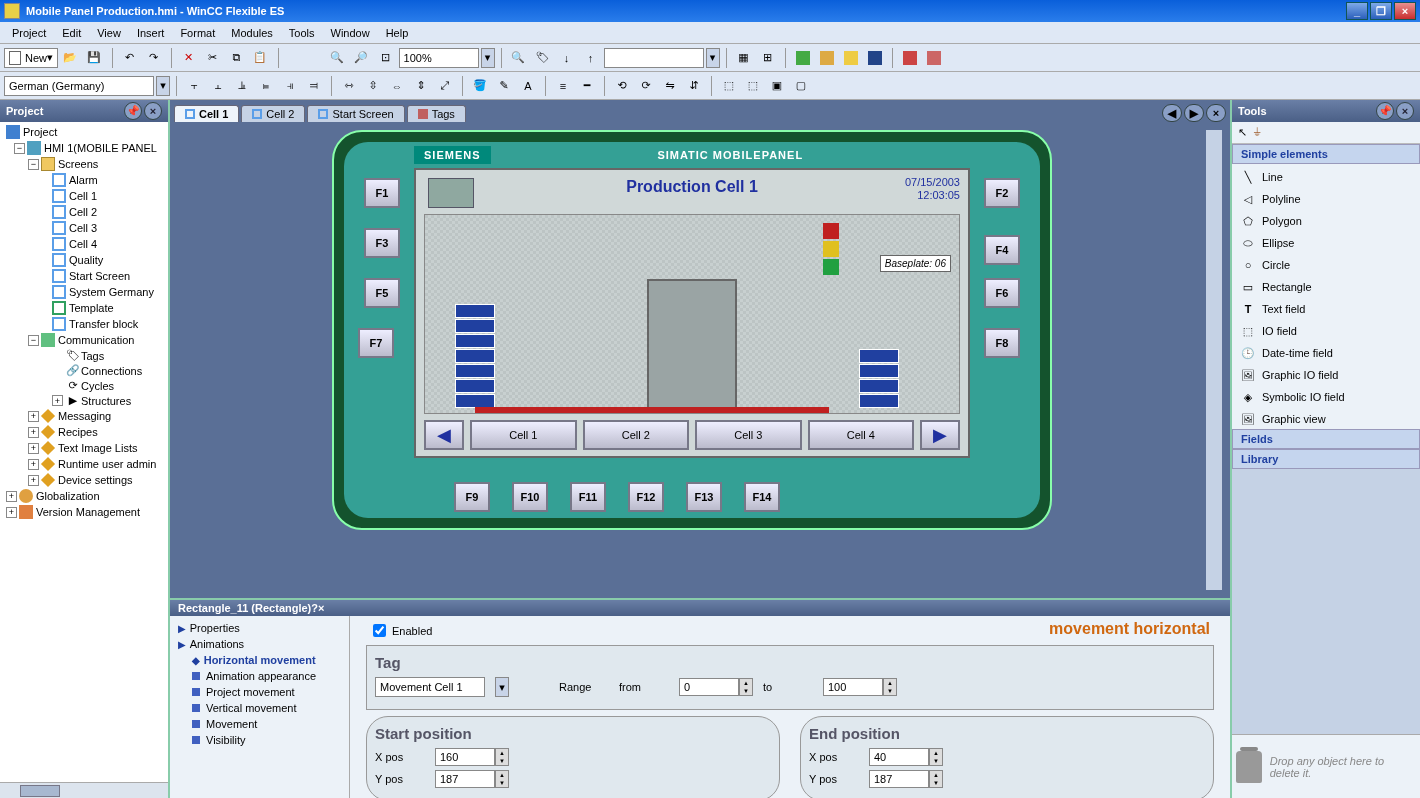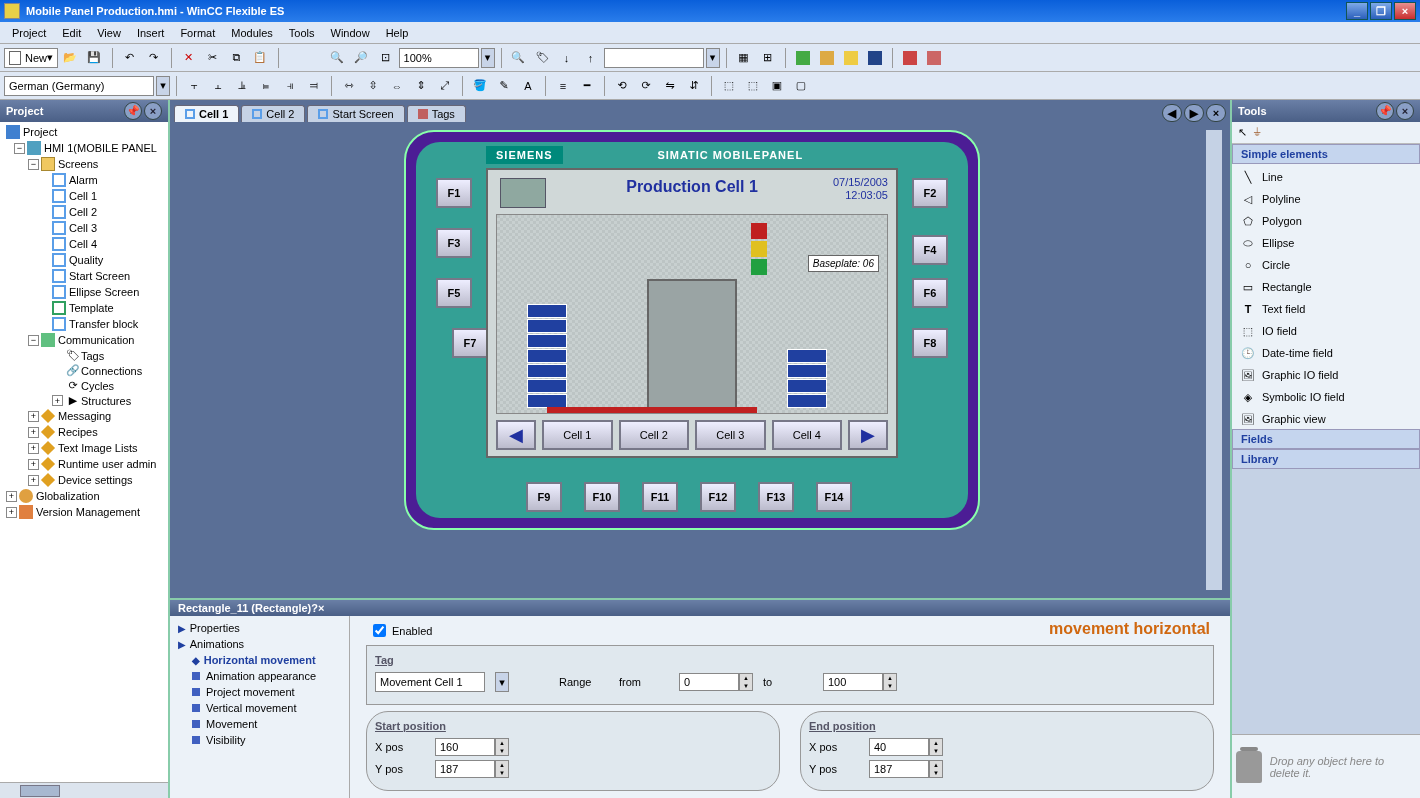--- a/index.html
+++ b/index.html
@@ -35,21 +35,21 @@
 .diamond { background: #e0a020; transform: rotate(45deg); width: 10px; height: 10px; margin: 2px 5px 2px 2px; }
 .center { flex: 1; display: flex; flex-direction: column; background: #5a6f96; }
 .tabs { height: 22px; background: #5a6f96; display: flex; align-items: flex-end; padding: 0 4px; }
 .tab { background: #c5d2e5; border: 1px solid #667; border-bottom: none; padding: 2px 10px; margin-right: 2px; display: flex; align-items: center; cursor: pointer; border-radius: 3px 3px 0 0; }
 .tab.active { background: #eef4fa; font-weight: bold; }
 .tab .sq { width: 10px; height: 10px; border: 2px solid #5a9ee8; margin-right: 4px; }
 .tab .tg { width: 10px; height: 10px; background: #c06060; margin-right: 4px; }
 .tabs .spacer { flex: 1; }
 .tabnav { width: 20px; height: 18px; background: #8a9fc6; border: 1px solid #344; border-radius: 9px; margin-left: 2px; display: flex; align-items: center; justify-content: center; cursor: pointer; color: #000; font-weight: bold; }
 .canvas-wrap { flex: 1; background: #5a6f96; padding: 8px; overflow: hidden; position: relative; }
-.device { width: 576px; height: 400px; margin: 0 auto; background: #4c1d95; border-radius: 30px; position: relative; border: 2px solid #8fa; }
+.device { width: 720px; height: 400px; margin: 0 auto; background: #14532d; border-radius: 30px; position: relative; border: 2px solid #8fa; }
 .device .bezel { position: absolute; inset: 10px; background: #34a095; border-radius: 24px; }
 .screen-area { position: absolute; left: 80px; right: 80px; top: 36px; bottom: 70px; background: #d0d8d8; border: 2px solid #666; }
 .brand-bar { position: absolute; left: 80px; right: 80px; top: 12px; height: 22px; display: flex; align-items: center; color: #fff; }
 .brand-bar .siemens { background: #00897b; color: #fff; font-weight: bold; padding: 3px 10px; letter-spacing: 1px; }
 .brand-bar .model { flex: 1; text-align: center; font-weight: bold; letter-spacing: 1px; color: #fff; }
 .fbtn { position: absolute; width: 36px; height: 30px; background: linear-gradient(to bottom, #eef, #bbc); border: 2px solid #778; display: flex; align-items: center; justify-content: center; font-weight: bold; cursor: pointer; }
 .cell-title { position: absolute; top: 8px; left: 50%; transform: translateX(-50%); font-size: 16px; font-weight: bold; color: #2030a0; }
 .datetime { position: absolute; top: 6px; right: 8px; font-size: 10px; color: #2030a0; text-align: right; line-height: 1.2; }
 .machine-box { position: absolute; top: 8px; left: 12px; width: 46px; height: 30px; background: #8fa8a0; border: 1px solid #556; }
 .navbar { position: absolute; bottom: 6px; left: 8px; right: 8px; height: 30px; display: flex; gap: 6px; }
@@ -69,21 +69,21 @@
 .props-tree { width: 180px; border-right: 1px solid #aaa; padding: 4px; background: #ecf2f8; }
 .props-tree .pt-item { padding: 2px 4px; cursor: pointer; display: flex; align-items: center; }
 .pt-arrow { color: #2040a0; margin-right: 4px; font-size: 10px; }
 .pt-sq { width: 8px; height: 8px; background: #4060c0; margin-right: 6px; }
 .pt-sel { font-weight: bold; color: #2040a0; }
 .props-form { flex: 1; padding: 8px 16px; position: relative; }
 .props-form .heading { position: absolute; right: 20px; top: 4px; color: #d06810; font-weight: bold; font-size: 16px; }
 .enabled-row { display: flex; align-items: center; margin-bottom: 8px; margin-left: 7px; }
 .enabled-row input { margin-right: 6px; }
 .fieldset { border: 1px solid #999; padding: 8px; margin-bottom: 6px; background: #e0e8ee; }
-.fieldset .legend { font-weight: bold; color: #556; margin-bottom: 6px; font-size: 11px; text-decoration: underline; }
+.fieldset .legend { font-weight: bold; color: #556; margin-bottom: 6px; font-size: 15px; }
 .frow { display: flex; align-items: center; gap: 10px; margin-bottom: 4px; }
 .frow label { min-width: 50px; }
 .finput { border: 1px solid #888; background: #fff; padding: 1px 4px; width: 60px; height: 18px; }
 .fselect { border: 1px solid #888; background: #fff; padding: 1px 4px; width: 110px; height: 20px; }
 .spinner { display: flex; }
 .spinner .sp { width: 14px; background: #ddd; border: 1px solid #888; display: flex; flex-direction: column; }
 .spinner .sp div { flex: 1; display: flex; align-items: center; justify-content: center; font-size: 6px; cursor: pointer; }
 .two-col { display: flex; gap: 20px; }
 .two-col .fieldset { flex: 1; border-radius: 22px; }
 .tools { width: 190px; background: #ecf2f8; border-left: 2px solid #8ca; display: flex; flex-direction: column; }
@@ -259,21 +259,21 @@
           <div class="tree-item" style="padding-left: 50px;">
             <div class="ticon screen"></div>
             <span>Quality</span>
           </div>
           <div class="tree-item" style="padding-left: 50px;">
             <div class="ticon screen"></div>
             <span>Start Screen</span>
           </div>
           <div class="tree-item" style="padding-left: 50px;">
             <div class="ticon screen"></div>
-            <span>Ellipse Screen</span>
+            <span>System Germany</span>
           </div>
           <div class="tree-item" style="padding-left: 50px;">
             <div class="ticon screen sel"></div>
             <span>Template</span>
           </div>
           <div class="tree-item" style="padding-left: 50px;">
             <div class="ticon screen"></div>
             <span>Transfer block</span>
           </div>
         </div>
@@ -377,21 +377,21 @@
       <div class="device">
         <div class="bezel"></div>
         <div class="brand-bar">
           <div class="siemens">SIEMENS</div>
           <div class="model">SIMATIC MOBILEPANEL</div>
         </div>
 
         <div class="fbtn" style="left:30px;top:46px">F1</div>
         <div class="fbtn" style="left:30px;top:96px">F3</div>
         <div class="fbtn" style="left:30px;top:146px">F5</div>
-        <div class="fbtn" style="left:46px;top:196px">F7</div>
+        <div class="fbtn" style="left:24px;top:196px">F7</div>
 
         <div class="fbtn" style="right:30px;top:46px">F2</div>
         <div class="fbtn" style="right:30px;top:103px">F4</div>
         <div class="fbtn" style="right:30px;top:146px">F6</div>
         <div class="fbtn" style="right:30px;top:196px">F8</div>
 
         <div class="fbtn" style="bottom:16px;left:120px">F9</div>
         <div class="fbtn" style="bottom:16px;left:178px">F10</div>
         <div class="fbtn" style="bottom:16px;left:236px">F11</div>
         <div class="fbtn" style="bottom:16px;left:294px">F12</div>

